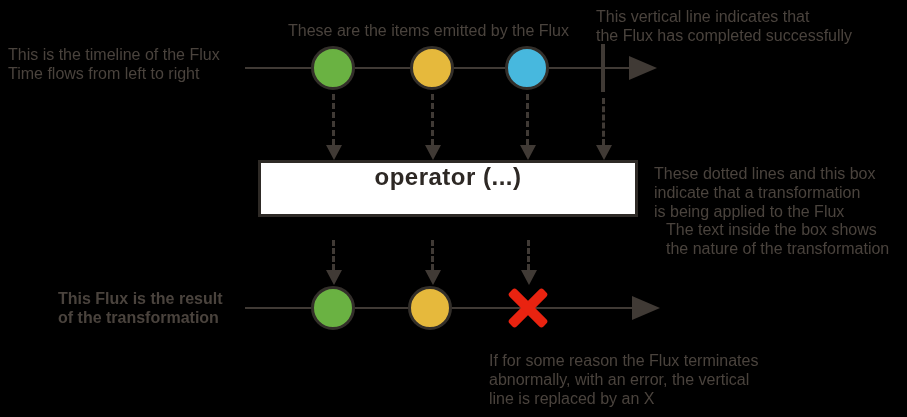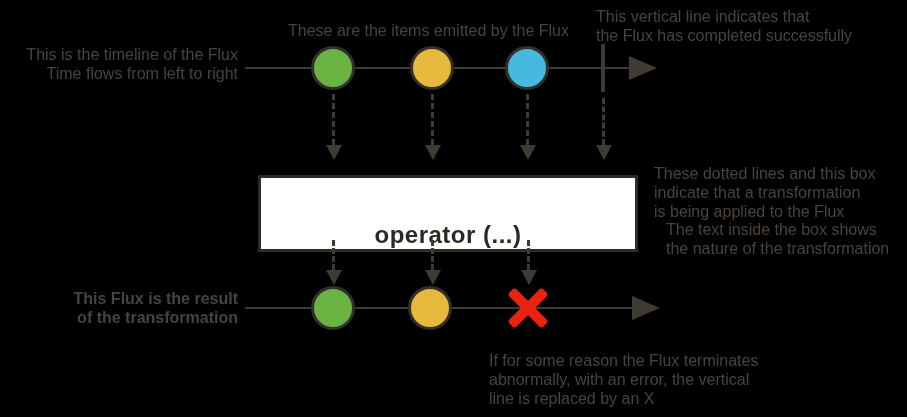--- a/index.html
+++ b/index.html
@@ -5,21 +5,21 @@
   html,body { margin:0; padding:0; }
   .canvas {
     position:relative; width:907px; height:417px;
     background:var(--bg,#000); overflow:hidden;
     font-family:"Liberation Sans", sans-serif;
   }
   .note {
     position:absolute; color:var(--text,#4a433d);
     font-size:16px; line-height:19px; white-space:pre-line;
   }
-  .note.center { text-align:right; }
+  .note.center { text-align:left; }
   .hline { position:absolute; height:2px; background:var(--line,#403a35); }
   .harrow {
     position:absolute; width:0; height:0;
     border-top:12px solid transparent; border-bottom:12px solid transparent;
     border-left:28px solid var(--line,#403a35);
   }
   .vline { position:absolute; width:4px; background:var(--line,#403a35); }
   .varrow { position:absolute; width:0; border-left:3px dashed var(--line,#403a35); }
   .varrow::after {
     content:""; position:absolute; left:-9px; bottom:-15px;
@@ -27,23 +27,23 @@
     border-top:15px solid var(--line,#403a35);
   }
   .marble {
     position:absolute; width:38px; height:38px; border-radius:50%;
     border:3px solid var(--circle-border,#332f2a);
   }
   .marble.green  { background:var(--green,#6ab242); }
   .marble.yellow { background:var(--yellow,#e6b93c); }
   .marble.blue   { background:var(--blue,#47b8de); }
   .opbox {
-    position:absolute; left:258px; top:160px; width:380px; height:77px;
+    position:absolute; left:258px; top:160px; width:380px; height:57px;
     background:var(--box-bg,#fff); border:3px solid var(--box-border,#2e2a26);
-    box-sizing:border-box; display:flex; align-items:flex-end; justify-content:center;margin-top:15px;
+    box-sizing:border-box; display:flex; align-items:flex-start; justify-content:center;
   }
   .opbox span {
     font-weight:bold; font-size:24px; color:var(--box-text,#2d2824);
     letter-spacing:0.5px;
   }
   .xmark { position:absolute; left:504px; top:284px; width:48px; height:48px; }
   .xmark .bar {
     position:absolute; left:19px; top:0; width:10px; height:48px;
     background:var(--red,#e92310); border-radius:3px;
   }

